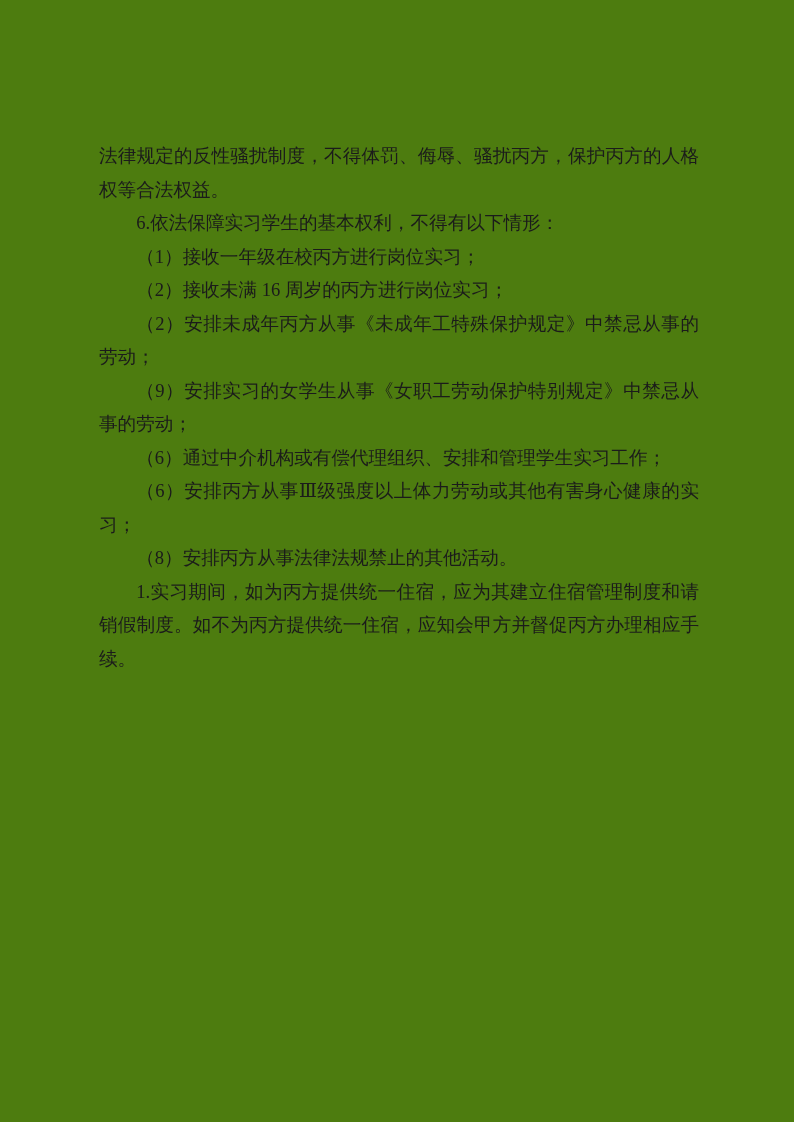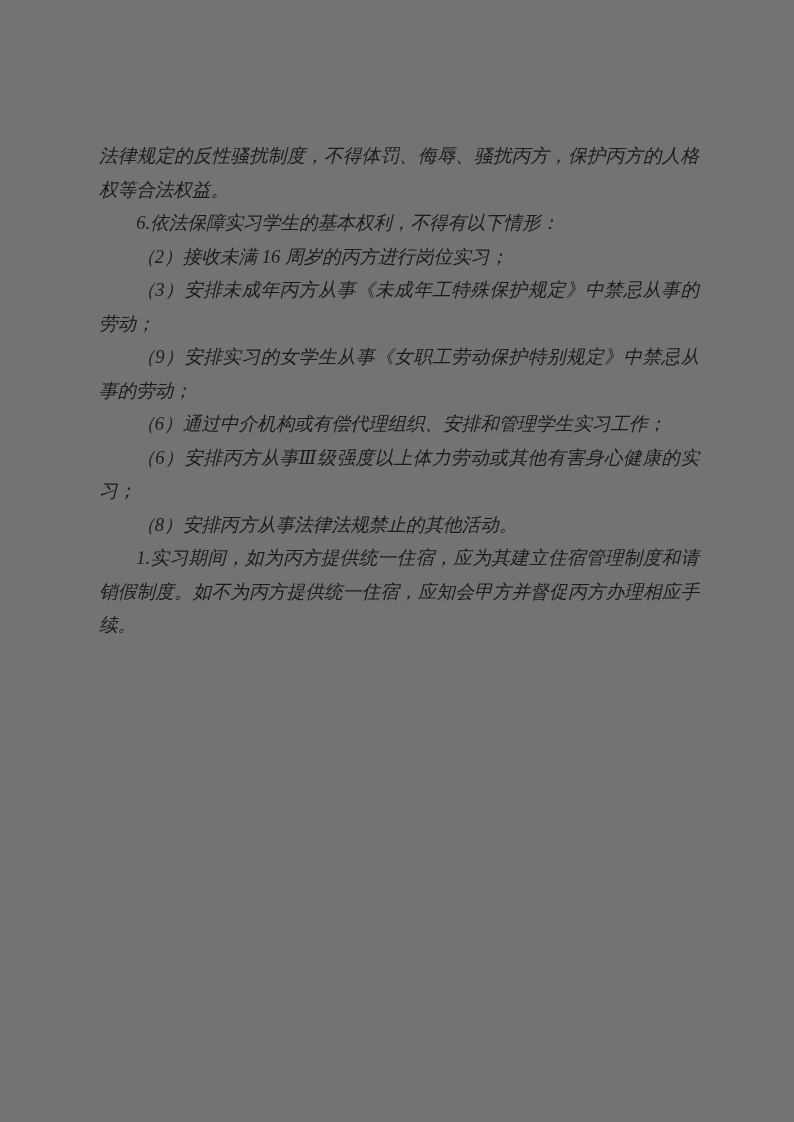--- a/index.html
+++ b/index.html
@@ -31,25 +31,26 @@
     margin: 0;
     padding: 0;
   }
   p.para.indent {
     text-indent: 2em;
   }
 </style>
 </head>
 <body>
 
-<div class="page" style="background: #737373; font-style: italic;">
+<div class="page" style="background: #4d7c0f;">
   <div class="text-block" style="color: rgb(27, 27, 27);">
       <p class="para">法律规定的反性骚扰制度，不得体罚、侮辱、骚扰丙方，保护丙方的人格权等合法权益。</p>
       <p class="para indent">6.依法保障实习学生的基本权利，不得有以下情形：</p>
+      <p class="para indent">（1）接收一年级在校丙方进行岗位实习；</p>
       <p class="para indent">（2）接收未满 16 周岁的丙方进行岗位实习；</p>
-      <p class="para indent">（3）安排未成年丙方从事《未成年工特殊保护规定》中禁忌从事的劳动；</p>
+      <p class="para indent">（2）安排未成年丙方从事《未成年工特殊保护规定》中禁忌从事的劳动；</p>
       <p class="para indent">（9）安排实习的女学生从事《女职工劳动保护特别规定》中禁忌从事的劳动；</p>
       <p class="para indent">（6）通过中介机构或有偿代理组织、安排和管理学生实习工作；</p>
       <p class="para indent">（6）安排丙方从事Ⅲ级强度以上体力劳动或其他有害身心健康的实习；</p>
       <p class="para indent">（8）安排丙方从事法律法规禁止的其他活动。</p>
       <p class="para indent">1.实习期间，如为丙方提供统一住宿，应为其建立住宿管理制度和请销假制度。如不为丙方提供统一住宿，应知会甲方并督促丙方办理相应手续。</p>
     </div>
 </div>
 
 </body></html>

